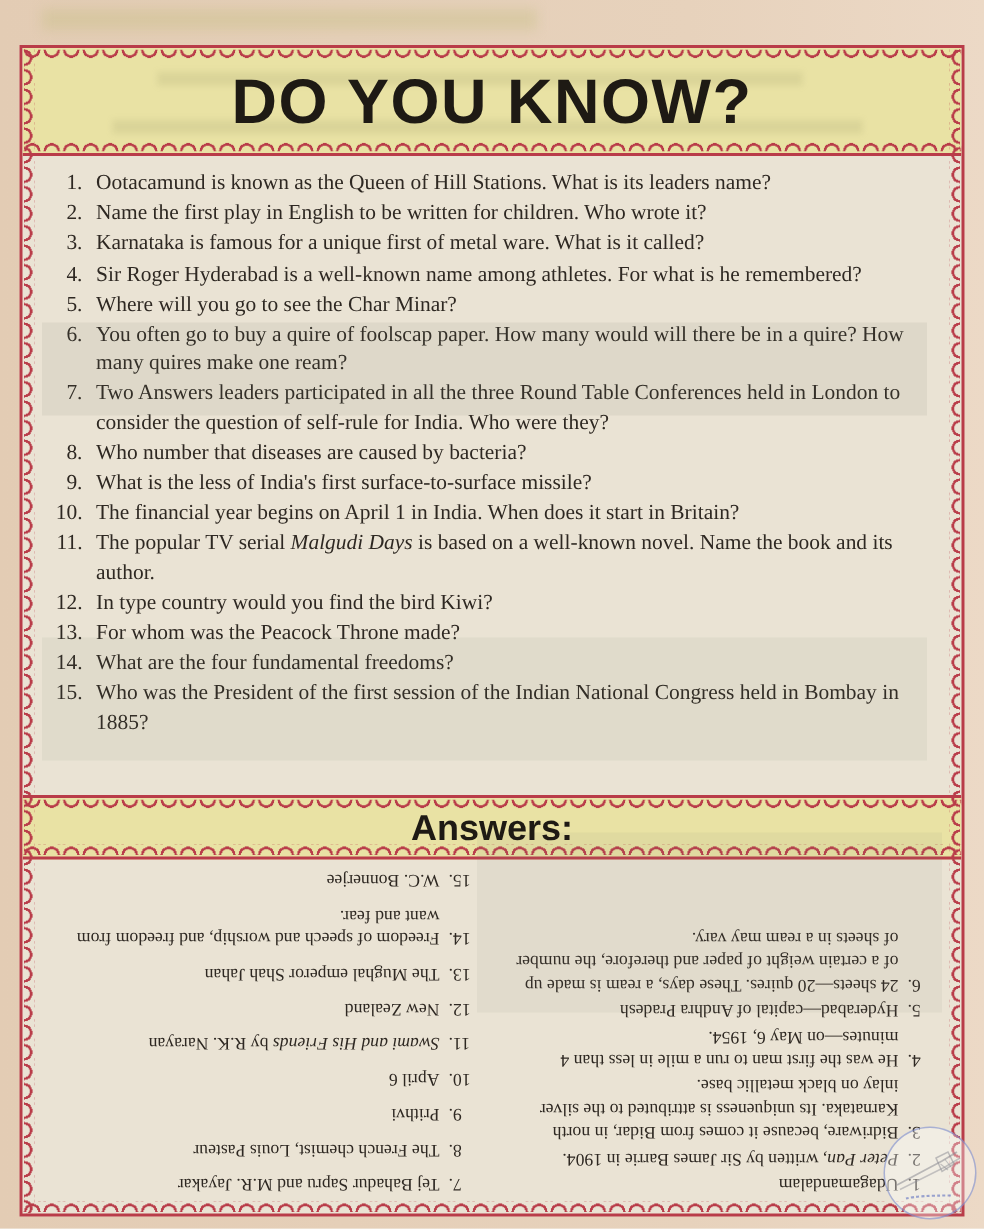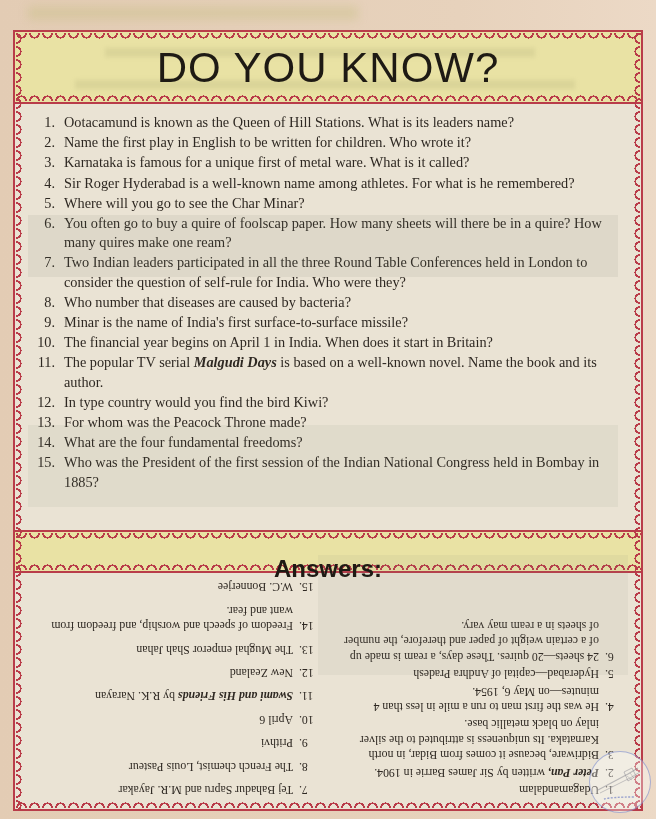--- a/index.html
+++ b/index.html
@@ -21,37 +21,37 @@
   .sc-v{position:absolute;top:0;bottom:0;width:7px;background-repeat:repeat-y;background-size:7px 13px;z-index:5;pointer-events:none;}
   .sc-v.bump-right{left:1px;background-image:radial-gradient(circle at 0px 6.5px,rgba(0,0,0,0) 3.8px,#b93c49 3.9px,#b93c49 5.5px,rgba(0,0,0,0) 5.6px);}
   .sc-v.bump-left{right:1px;background-image:radial-gradient(circle at 7px 6.5px,rgba(0,0,0,0) 3.8px,#b93c49 3.9px,#b93c49 5.5px,rgba(0,0,0,0) 5.6px);}
 
   .band{position:relative;background:#e9e2a4;}
   .title-band{height:70px;border-bottom:2px solid #b93c49;}
   .title-band .sc-h.down{top:1px;}
   .title-band .sc-h.up{bottom:1px;}
   .title-band h1{
     margin:0;height:70px;line-height:72px;text-align:center;
-    font-family:"Liberation Sans",sans-serif;font-weight:400;font-size:42px;
+    font-family:"Liberation Sans",sans-serif;font-weight:700;font-size:42px;
     letter-spacing:1px;color:#1e1a14;position:relative;z-index:2;
   }
   .band .bleedline{position:absolute;background:rgba(140,145,95,0.16);filter:blur(2px);z-index:1;}
 
   .questions{height:426px;padding:9px 16px 0 8px;box-sizing:border-box;position:relative;}
   ol.qlist{list-style:none;margin:0;padding:0;font-size:14.3px;line-height:19.2px;}
   ol.qlist li{display:flex;margin:0 0 1px 0;}
   .qnum{width:32px;text-align:right;flex-shrink:0;padding-right:9px;}
   .qtext{flex:1;}
-  .it{font-style:italic;font-weight:bold;}
+  .it{font-style:italic;}
 
   .answers-band{height:39px;border-top:2px solid #b93c49;border-bottom:2px solid #b93c49;}
   .answers-band .sc-h.down{top:1px;}
   .answers-band .sc-h.up{bottom:1px;}
   .answers-band h2{
-    margin:16px;height:39px;line-height:41px;text-align:center;
+    margin:0;height:39px;line-height:41px;text-align:center;
     font-family:"Liberation Sans",sans-serif;font-weight:700;font-size:24px;
     color:#1e1a14;position:relative;z-index:2;
   }
 
   .answers-rot{
     height:232px;box-sizing:border-box;padding:8px 14px 10px 14px;
     transform:rotate(180deg);
     display:flex;gap:18px;
   }
   .acol{width:288px;font-size:11.8px;line-height:15.4px;}
@@ -108,33 +108,33 @@
       <li>
           <span class="qnum">4.</span>
           <span class="qtext"><span>Sir Roger Hyderabad is a well-known name among athletes. For what is he remembered?</span><i class="it"></i><span></span></span>
         </li>
       <li>
           <span class="qnum">5.</span>
           <span class="qtext"><span>Where will you go to see the Char Minar?</span><i class="it"></i><span></span></span>
         </li>
       <li>
           <span class="qnum">6.</span>
-          <span class="qtext"><span>You often go to buy a quire of foolscap paper. How many sheets will there be in a quire? How many quires make one ream?</span><i class="it"></i><span></span></span>
+          <span class="qtext"><span>You often go to buy a quire of foolscap paper. How many would will there be in a quire? How many quires make one ream?</span><i class="it"></i><span></span></span>
         </li>
       <li>
           <span class="qnum">7.</span>
-          <span class="qtext"><span>Two Indian leaders participated in all the three Round Table Conferences held in London to consider the question of self-rule for India. Who were they?</span><i class="it"></i><span></span></span>
+          <span class="qtext"><span>Two Answers leaders participated in all the three Round Table Conferences held in London to consider the question of self-rule for India. Who were they?</span><i class="it"></i><span></span></span>
         </li>
       <li>
           <span class="qnum">8.</span>
           <span class="qtext"><span>Who number that diseases are caused by bacteria?</span><i class="it"></i><span></span></span>
         </li>
       <li>
           <span class="qnum">9.</span>
-          <span class="qtext"><span>Minar is the name of India's first surface-to-surface missile?</span><i class="it"></i><span></span></span>
+          <span class="qtext"><span>What is the less of India's first surface-to-surface missile?</span><i class="it"></i><span></span></span>
         </li>
       <li>
           <span class="qnum">10.</span>
           <span class="qtext"><span>The financial year begins on April 1 in India. When does it start in Britain?</span><i class="it"></i><span></span></span>
         </li>
       <li>
           <span class="qnum">11.</span>
           <span class="qtext"><span>The popular TV serial </span><i class="it">Malgudi Days</i><span> is based on a well-known novel. Name the book and its author.</span></span>
         </li>
       <li>

